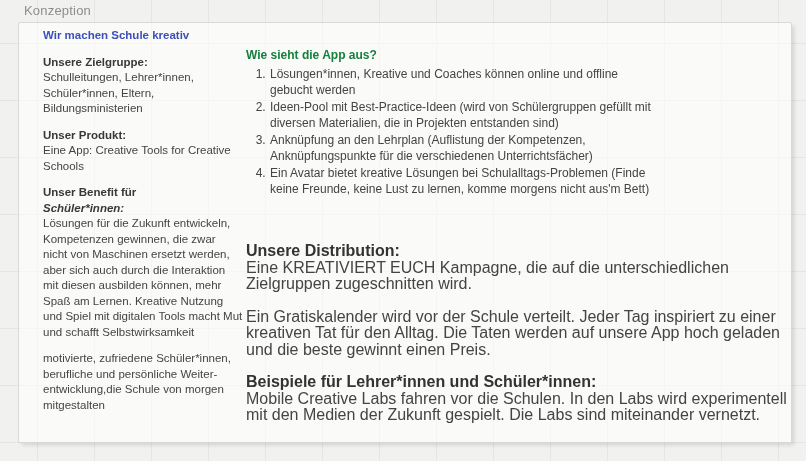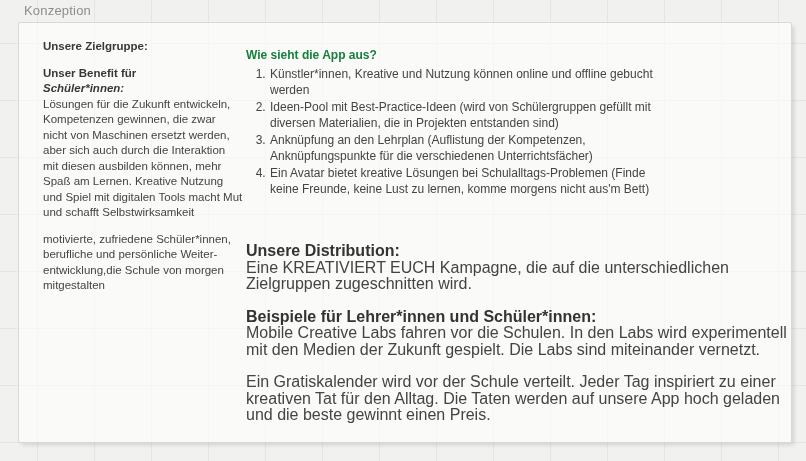--- a/index.html
+++ b/index.html
@@ -66,57 +66,63 @@
 </head>
 <body>
 
 <div class="frame-title">Konzeption</div>
 
 <div class="frame">
 
   <div class="left-col">
 
     <div class="section">
+      <div class="idea-value">Wir machen Schule kreativ</div>
     </div>
 
 
     <div class="section">
       <div class="hl">Unsere Zielgruppe:</div>
+      <div class="body-text">Schulleitungen, Lehrer*innen, Schüler*innen, Eltern, Bildungsministerien</div>
     </div>
 
+    <div class="section">
+      <div class="hl">Unser Produkt:</div>
+      <div class="body-text">Eine App: Creative Tools for Creative Schools</div>
+    </div>
 
     <div class="section">
       <div class="hl">Unser Benefit für</div>
       <div class="hl-italic">Schüler*innen:</div>
       <div class="body-text">Lösungen für die Zukunft entwickeln, Kompetenzen gewinnen, die zwar nicht von Maschinen ersetzt werden, aber sich auch durch die Interaktion mit diesen ausbilden können, mehr Spaß am Lernen. Kreative Nutzung und Spiel mit digitalen Tools macht Mut und schafft Selbstwirksamkeit</div>
     </div>
 
     <div class="section">
       <div class="body-text">motivierte, zufriedene Schüler*innen, berufliche und persönliche Weiter-entwicklung,die Schule von morgen mitgestalten</div>
     </div>
 
   </div>
 
   <div class="app-block">
     <div class="heading">Wie sieht die App aus?</div>
     <ol>
-      <li>Künstler*innen, Kreative und Nutzung können online und offline gebucht werden</li>
+      <li>Lösungen*innen, Kreative und Coaches können online und offline gebucht werden</li>
       <li>Ideen-Pool mit Best-Practice-Ideen (wird von Schülergruppen gefüllt mit diversen Materialien, die in Projekten entstanden sind)</li>
       <li>Anknüpfung an den Lehrplan (Auflistung der Kompetenzen, Anknüpfungspunkte für die verschiedenen Unterrichtsfächer)</li>
       <li>Ein Avatar bietet kreative Lösungen bei Schulalltags-Problemen (Finde keine Freunde, keine Lust zu lernen, komme morgens nicht aus'm Bett)</li>
     </ol>
   </div>
 
   <div class="dist-block">
     <p>
       <span class="heading">Unsere Distribution:</span><br>
       <span>Eine KREATIVIERT EUCH Kampagne, die auf die unterschiedlichen Zielgruppen zugeschnitten wird.</span>
     </p>
     <p>
+      <span>Ein Gratiskalender wird vor der Schule verteilt. Jeder Tag inspiriert zu einer kreativen Tat für den Alltag. Die Taten werden auf unsere App hoch geladen und die beste gewinnt einen Preis.</span>
+    </p>
+    <p>
       <span class="heading">Beispiele für Lehrer*innen und Schüler*innen:</span><br>
       <span>Mobile Creative Labs fahren vor die Schulen. In den Labs wird experimentell mit den Medien der Zukunft gespielt. Die Labs sind miteinander vernetzt.</span>
-    </p>
-    <p>
-      <span>Ein Gratiskalender wird vor der Schule verteilt. Jeder Tag inspiriert zu einer kreativen Tat für den Alltag. Die Taten werden auf unsere App hoch geladen und die beste gewinnt einen Preis.</span>
     </p>
   </div>
 
 </div>
 
 </body></html>

